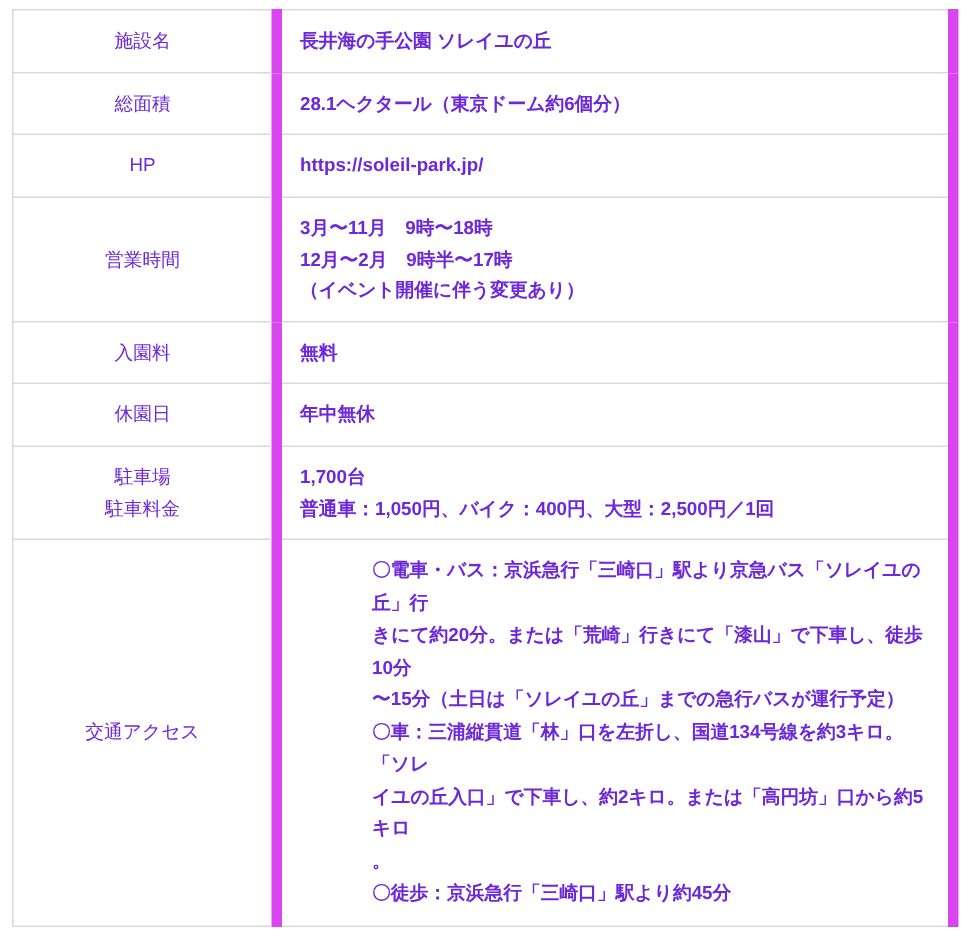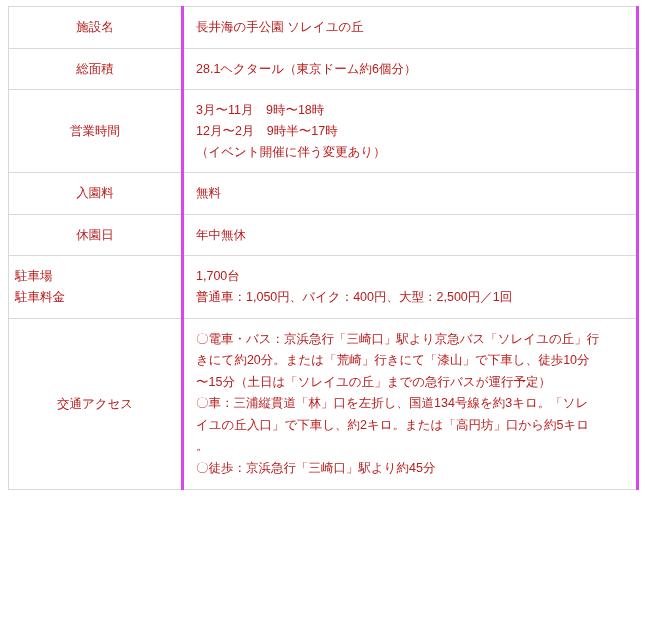--- a/index.html
+++ b/index.html
@@ -22,47 +22,49 @@
     background: #ffffff;
   }
   table.info {
     border-collapse: collapse;
     width: 631px;
     table-layout: fixed;
     border-top: 1px solid #d9d9d9;
     border-left: 1px solid #d9d9d9;
   }
   table.info td {
-    border-right: 3px solid #d946ef;
+    border-right: 7px solid #d946ef;
     border-bottom: 1px solid #d9d9d9;
     font-size: 12.5px;
     line-height: 1.65;
     vertical-align: middle;
-    color: #b91c1c;
+    color: #6d28d9;
   }
   td.label {
     width: 160px;
     text-align: center;
     padding: 10px 6px;
     color: #333333;
   }
   td.value {
     padding: 10px 12px;
     text-align: left;
+    font-weight: bold;
   }
   .line {
     display: block;
     white-space: pre-wrap;
   }
   .label-stack .line {
     display: block;
-    text-align: left;
+    text-align: center;
   }
   .access .line {
     line-height: 1.72;
+    margin-left: 48px;
   }
   td.access-label {
     vertical-align: middle;
     margin-left: 28px;
   }
 </style>
 </head>
 <body>
 
 <div class="page">
@@ -80,20 +82,28 @@
 
       <tr>
         <td class="label">
           <span class="line">総面積</span>
         </td>
         <td class="value">
           <span class="line">28.1ヘクタール（東京ドーム約6個分）</span>
         </td>
       </tr>
 
+      <tr>
+        <td class="label">
+          <span class="line">HP</span>
+        </td>
+        <td class="value">
+          <span class="line">https://soleil-park.jp/</span>
+        </td>
+      </tr>
 
       <tr>
         <td class="label">
           <span class="line">営業時間</span>
         </td>
         <td class="value">
           <span class="line">3月〜11月　9時〜18時</span>
           <span class="line">12月〜2月　9時半〜17時</span>
           <span class="line">（イベント開催に伴う変更あり）</span>
         </td>

